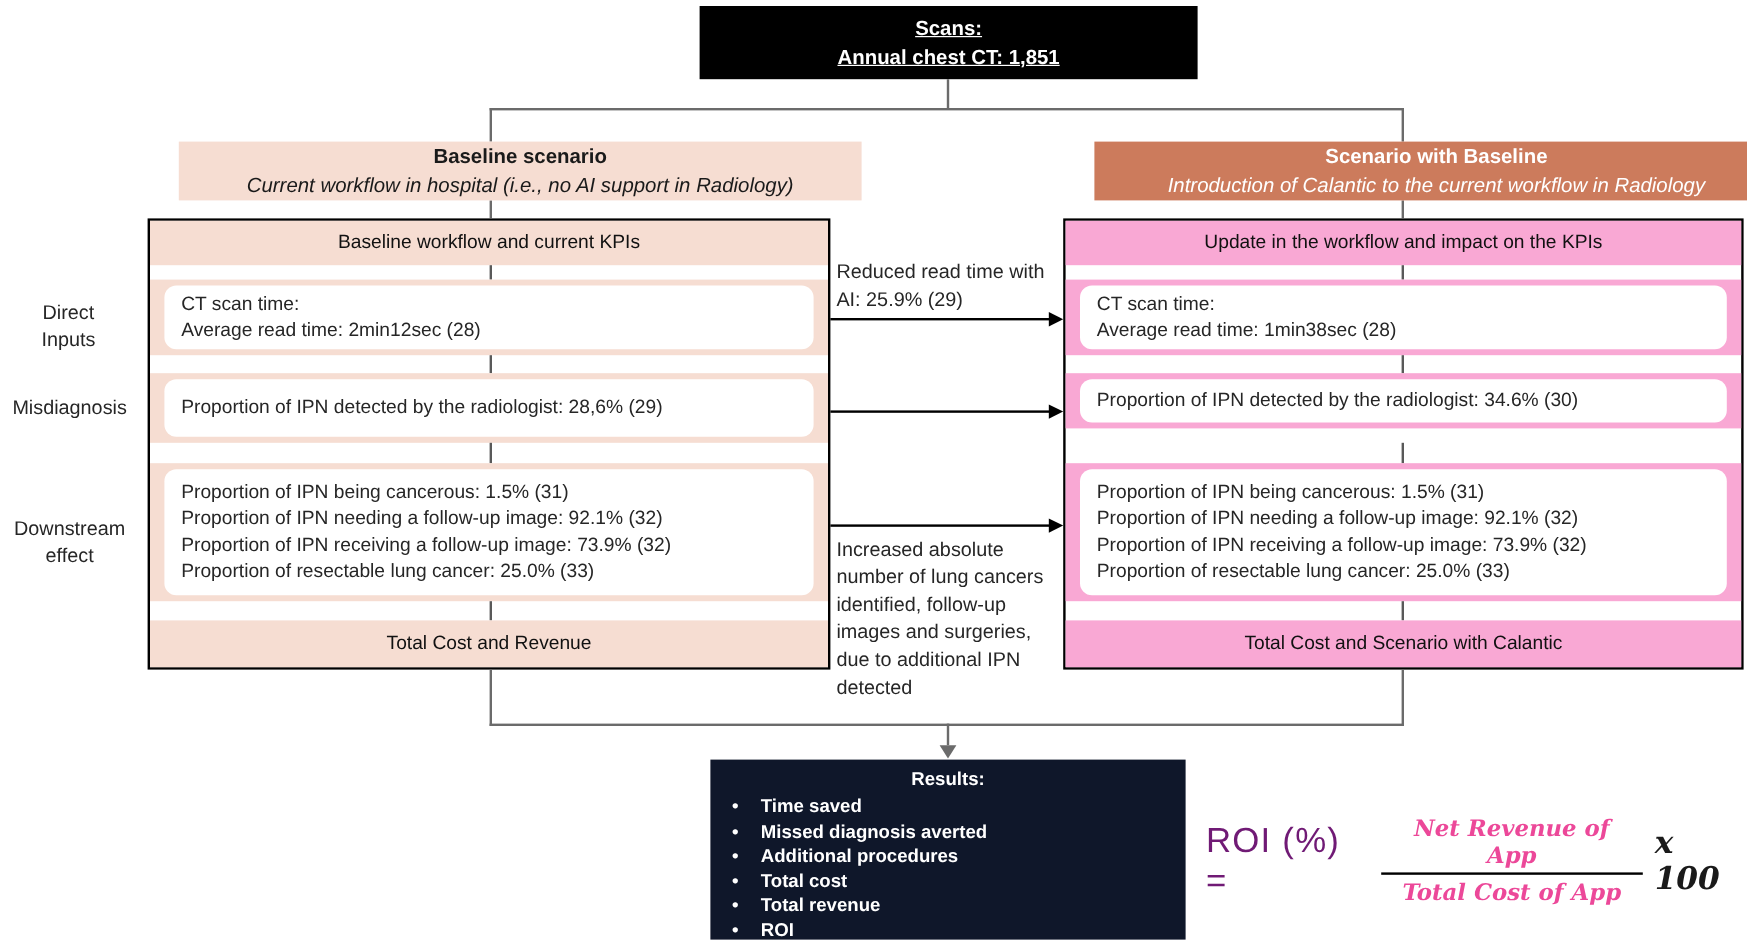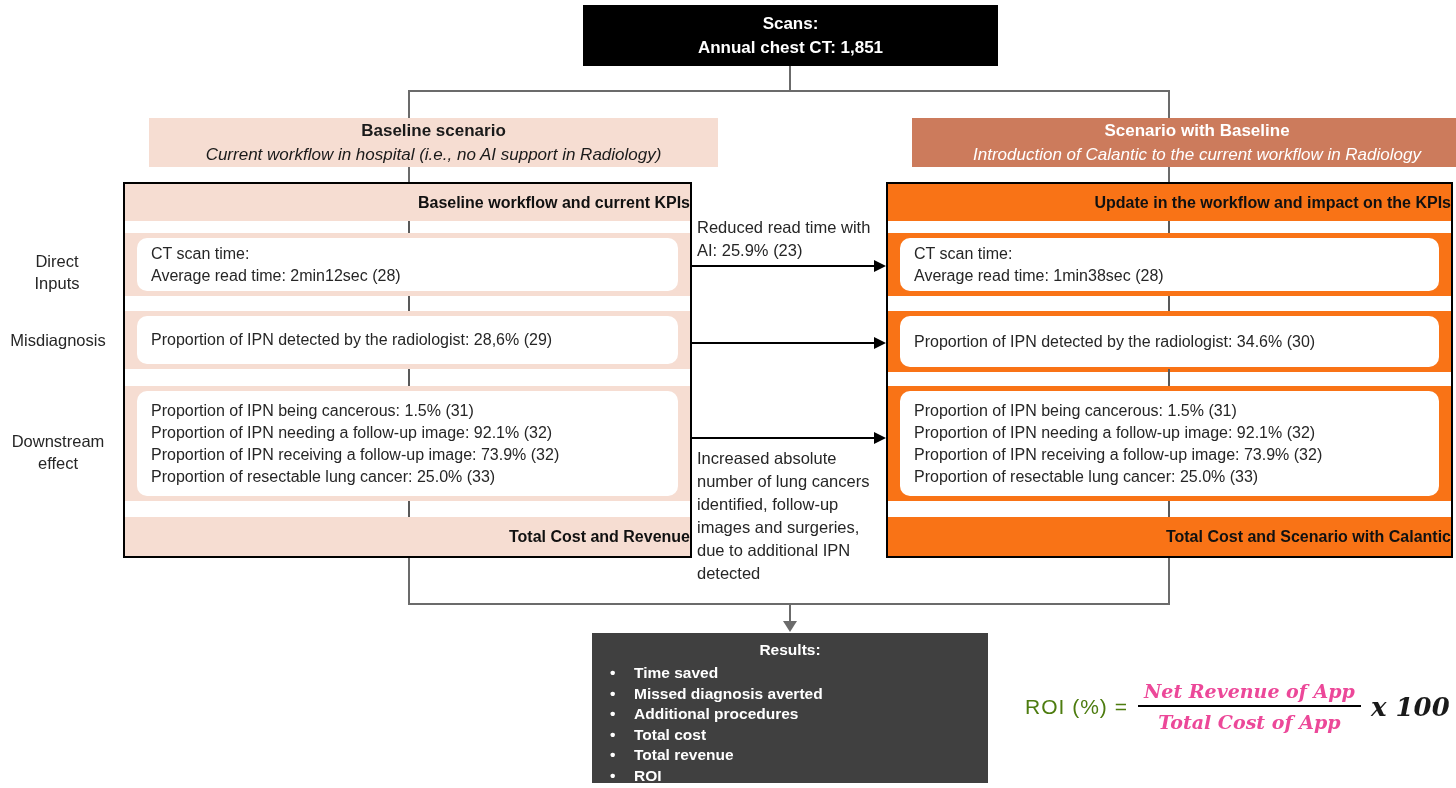--- a/index.html
+++ b/index.html
@@ -6,21 +6,21 @@
   .canvas {
     position:relative; width:1456px; height:788px; background:#ffffff;
     font-family:"Liberation Sans", sans-serif; overflow:hidden; color:#1a1a1a;
   }
   .abs { position:absolute; }
 
   
   .scans-box {
     left:583px; top:5px; width:415px; height:61px; background:#000000;
     color:#ffffff; text-align:center; font-weight:bold; font-size:17px;
-    display:flex; flex-direction:column; justify-content:center; line-height:24px;
+    display:flex; flex-direction:column; justify-content:center; line-height:24px;text-decoration:underline;
   }
 
   
   .conn { background:#6b6b6b; }
   .tick { background:#595959; width:2px; position:absolute; }
 
   
   .scenario-header {
     height:49px; text-align:center; display:flex; flex-direction:column;
     justify-content:center; line-height:24px; font-size:17px;margin-left:26px;
@@ -29,23 +29,23 @@
   .scenario-header .subtitle { font-style:italic; }
   .sc-left  { left:123px; top:118px; width:569px; background:#f6ddd2; color:#1a1a1a; }
   .sc-right { left:886px; top:118px; width:570px; background:#cc7b5c; color:#ffffff; }
 
   
   .bigbox { top:182px; height:376px; border:2px solid #000000; background:#ffffff; box-sizing:border-box; }
   .bb-left  { left:123px; width:569px; }
   .bb-right { left:886px; width:567px; }
   .band { position:absolute; left:0; right:0; }
   .band.pink   { background:#f6ddd2; }
-  .band.orange { background:#f97316; }
+  .band.orange { background:#f9a8d4; }
   .band-header, .band-footer {
-    font-weight:bold; font-size:16px; text-align:right; color:#111111;
+    font-weight:normal; font-size:16px; text-align:center; color:#111111;
   }
   .whitebox {
     position:absolute; left:12px; right:12px; top:5px; bottom:5px;
     background:#ffffff; border-radius:10px;
     display:flex; flex-direction:column; justify-content:center;
     padding-left:14px; font-size:16px; line-height:22px; color:#262626;
   }
 
   
   .mid-label { font-size:16.5px; line-height:23px; color:#262626; }
@@ -57,33 +57,33 @@
   .arrow-head-down {
     position:absolute; width:0; height:0;
     border-top:11px solid #6b6b6b; border-left:7px solid transparent; border-right:7px solid transparent;
   }
 
   
   .row-label { font-size:16.5px; line-height:22px; text-align:center; color:#262626; }
 
   
   .results-box {
-    left:592px; top:633px; width:396px; height:150px; background:#404040;
+    left:592px; top:633px; width:396px; height:150px; background:#0f172a;
     color:#ffffff; box-sizing:border-box; padding-top:8px;
   }
   .results-title { text-align:center; font-weight:bold; font-size:15.5px; }
   .results-list { list-style:none; margin:4px 0 0 0; padding:0 0 0 18px; }
   .results-list li {
     font-weight:bold; font-size:15.5px; line-height:20.5px; display:flex;
   }
   .results-list li .bullet { width:24px; flex:0 0 24px; }
 
   
   .roi { left:1005px; top:680px; display:flex; align-items:center; }
-  .roi-lhs { font-size:21px; letter-spacing:1px; color:#4d7c0f;margin-left:20px; }
+  .roi-lhs { font-size:29px; letter-spacing:1px; color:#701a75; }
   .roi-frac {
     display:flex; flex-direction:column; text-align:center; margin-left:10px;
     font-family:"DejaVu Serif", serif; font-style:italic; font-weight:bold; font-size:19px; color:#ec4899;
   }
   .roi-frac .num { border-bottom:2px solid #000000; padding:0 6px 3px 6px; }
   .roi-frac .den { padding-top:4px; }
   .roi-suffix { font-family:"DejaVu Serif", serif; font-style:italic; font-weight:bold; font-size:26px; margin-left:10px; color:#1a1a1a; }
 </style>
 </head>
 <body>
@@ -152,41 +152,41 @@
       <span>Update in the workflow and impact on the KPIs</span>
     </div>
     <div class="tick" style="left:280px; top:37px; height:12px;"></div>
     <div class="band orange" style="top:49px; height:63px;">
       <div class="whitebox">
         <div>CT scan time:</div>
         <div>Average read time: 1min38sec (28)</div>
       </div>
     </div>
     <div class="tick" style="left:280px; top:112px; height:15px;"></div>
-    <div class="band orange" style="top:127px; height:61px;">
+    <div class="band orange" style="top:127px; height:46px;">
       <div class="whitebox">
         <div>Proportion of IPN detected by the radiologist: 34.6% (30)</div>
       </div>
     </div>
     <div class="tick" style="left:280px; top:185px; height:17px;"></div>
     <div class="band orange" style="top:202px; height:115px;">
       <div class="whitebox">
         <div>Proportion of IPN being cancerous: 1.5% (31)</div>
         <div>Proportion of IPN needing a follow-up image: 92.1% (32)</div>
         <div>Proportion of IPN receiving a follow-up image: 73.9% (32)</div>
         <div>Proportion of resectable lung cancer: 25.0% (33)</div>
       </div>
     </div>
     <div class="tick" style="left:280px; top:317px; height:16px;"></div>
     <div class="band orange band-footer" style="top:333px; height:39px; line-height:39px;">
       <span>Total Cost and Scenario with Calantic</span>
     </div>
   </div>
 
-  <div class="abs mid-label" style="left:697px; top:216px; width:176px;">Reduced read time with AI: 25.9% (23)</div>
+  <div class="abs mid-label" style="left:697px; top:216px; width:176px;">Reduced read time with AI: 25.9% (29)</div>
   <div class="abs arrow-line" style="left:692px; top:265px; width:184px;"></div>
   <div class="abs arrow-head-right" style="left:874px; top:260px;"></div>
 
   <div class="abs arrow-line" style="left:692px; top:342px; width:184px;"></div>
   <div class="abs arrow-head-right" style="left:874px; top:337px;"></div>
 
   <div class="abs arrow-line" style="left:692px; top:437px; width:184px;"></div>
   <div class="abs arrow-head-right" style="left:874px; top:432px;"></div>
   <div class="abs mid-label" style="left:697px; top:447px; width:178px;">Increased absolute number of lung cancers identified, follow-up images and surgeries, due to additional IPN detected</div>
 

